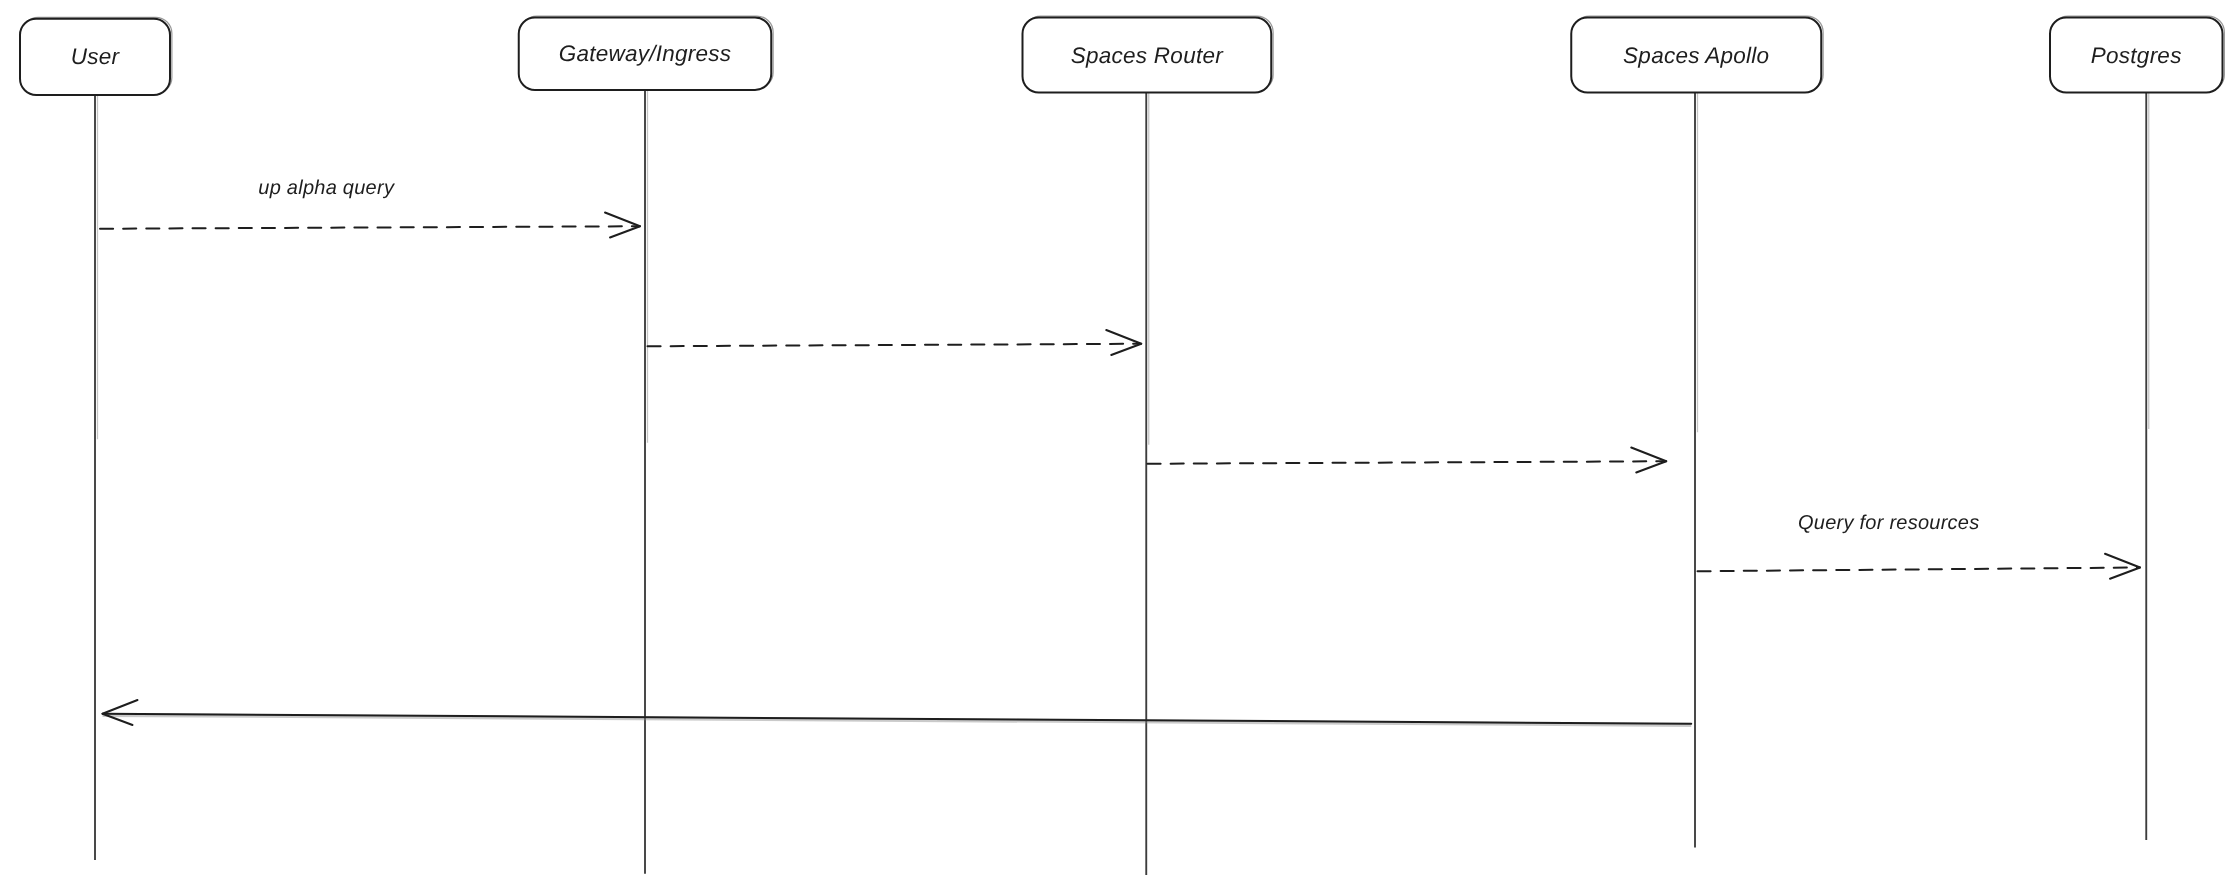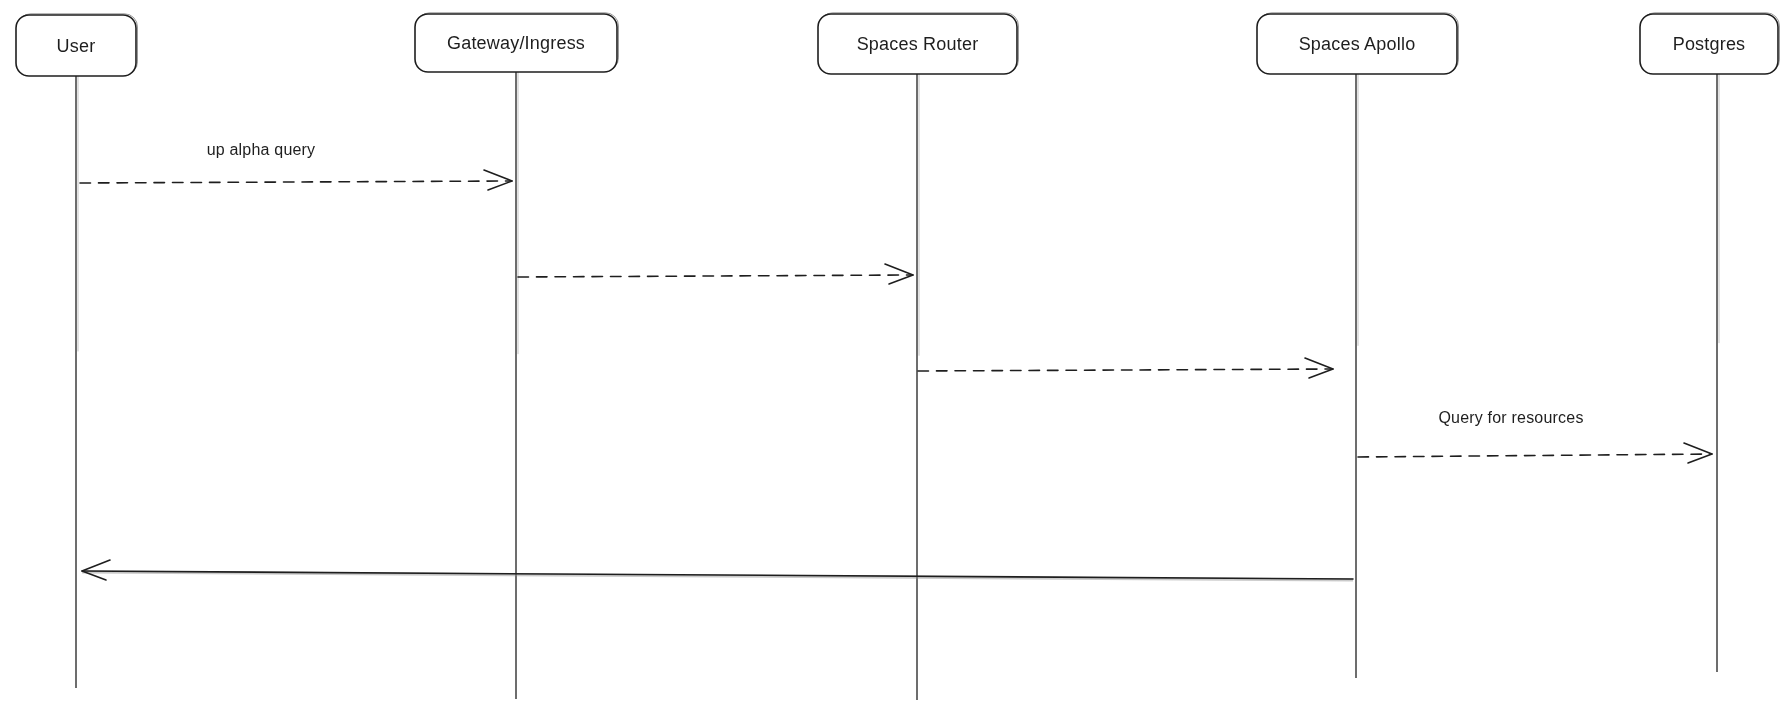--- a/index.html
+++ b/index.html
@@ -9,20 +9,21 @@
     width: 1792px;
     height: 713px;
     overflow: hidden;
     font-family: "Liberation Sans", sans-serif;
   }
   .canvas-wrap {
     position: relative;
     width: 1472px;
     height: 713px;
     background: #ffffff;
+    font-style: italic;
   }
   svg {
     position: absolute;
     left: 0;
     top: 0;
     display: block;
   }
   svg text {
     font-family: "Liberation Sans", "DejaVu Sans", sans-serif;
   }

